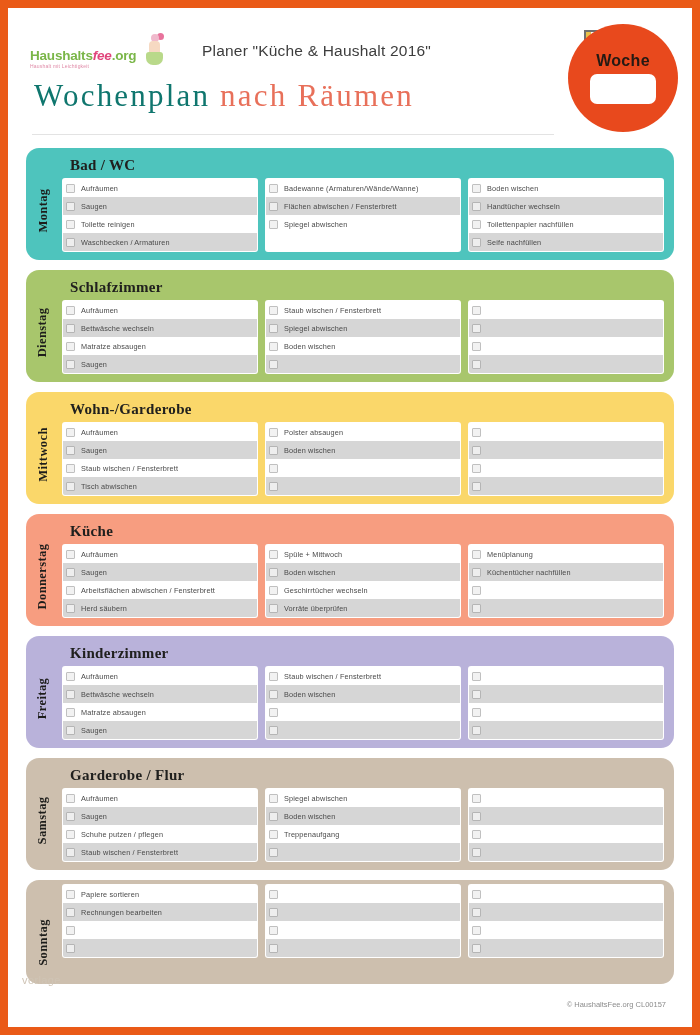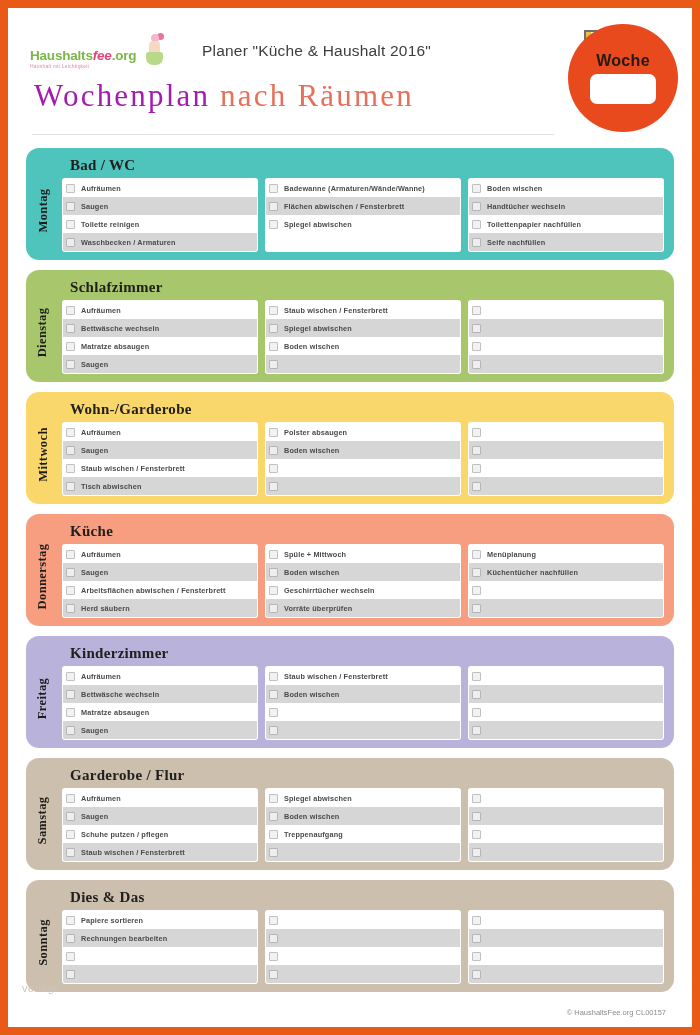--- a/index.html
+++ b/index.html
@@ -151,21 +151,21 @@
 
   .headline {
     position: absolute;
     left: 26px;
     top: 70px;
     font-family: "Liberation Serif", serif;
     font-size: 31px;
     letter-spacing: 2.2px;
     white-space: nowrap;
   }
-  .hl-a { color: #a21caf; }
+  .hl-a { color: #0f766e; }
   .hl-b { color: #e8705a; }
 
   .header-rule {
     position: absolute;
     left: 24px;
     top: 126px;
     width: 522px;
     height: 1px;
     background: #e3e3e3;
   }
@@ -209,21 +209,20 @@
     color: #1d1d1b;
     letter-spacing: 0.4px;
     white-space: nowrap;
     transform: rotate(-90deg);
   }
 
   .cols {
     display: flex;
     gap: 7px;
     margin-left: 26px;
-    font-weight: bold;
   }
 
   .col {
     flex: 1 1 0;
     background: #ffffff;
     border: 1px solid rgba(255,255,255,0.65);
     border-radius: 3px;
     overflow: hidden;
   }
 
@@ -684,21 +683,20 @@
               <div class="chk"></div>
               <div class="task-text"></div>
             </div>
           </div>
         </div>
       </div>
       <div class="section" style="background: rgb(205, 191, 174);">
         <div class="day-label">
           <span>Sonntag</span>
         </div>
-        <div class="sec-title">Dies &amp; Das</div>
         <div class="cols">
           <div class="col">
             <div class="task">
               <div class="chk"></div>
               <div class="task-text">Papiere sortieren</div>
             </div>
             <div class="task">
               <div class="chk"></div>
               <div class="task-text">Rechnungen bearbeiten</div>
             </div>

